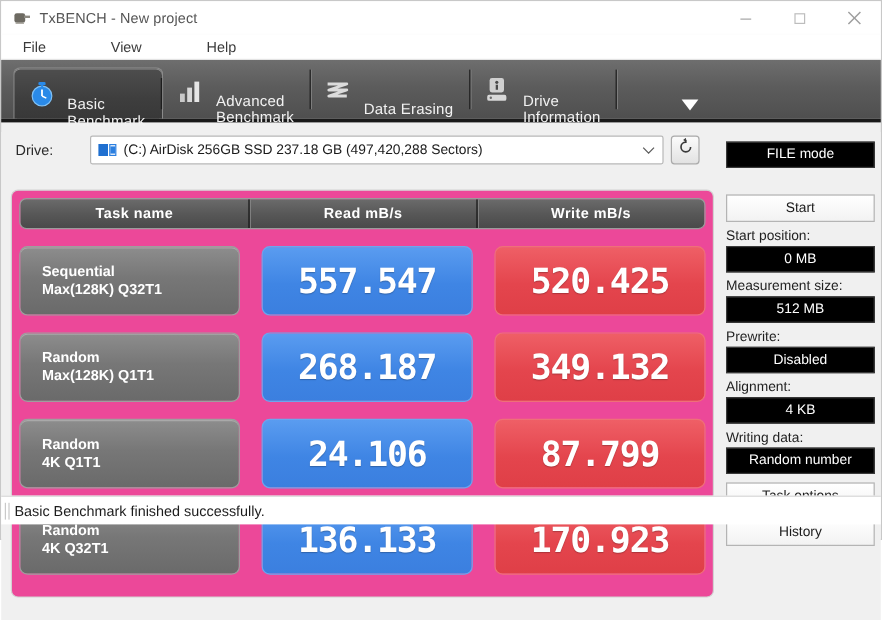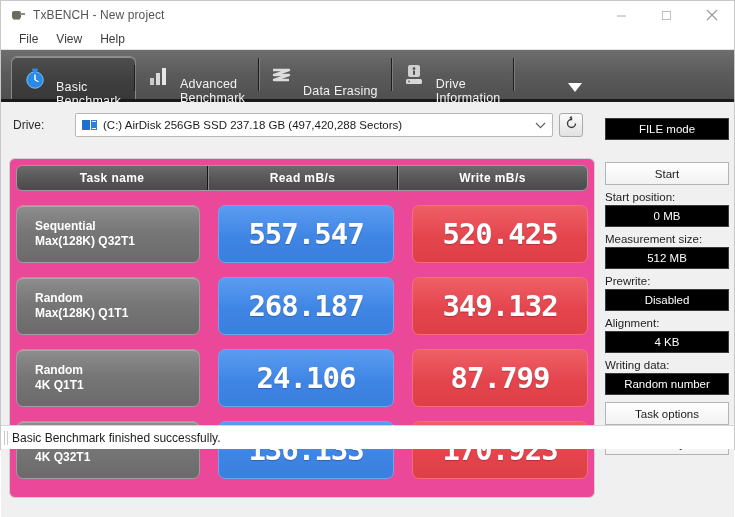--- a/index.html
+++ b/index.html
@@ -57,20 +57,21 @@
   }
   .winbtn svg { display: block; }
 
   
   .menubar {
     height: 21px;
     background: #ffffff;
     display: flex; align-items: center;
     padding-left: 9px;
     border-bottom: 1px solid #e4e4e4;
+    gap: 36px;
   }
   .menuitem {
     font-size: 12px; color: #3b3b3b;
     padding: 0 9px; line-height: 21px;
   }
 
   
   .tabstrip {
     height: 52px;
     background: linear-gradient(180deg,#6e6e6e 0%, #5c5c5c 45%, #4f4f4f 100%);
@@ -242,21 +243,21 @@
   }
   .side-label {
     font-size: 11.5px; color: #1f1f1f;
     margin: 6px 0 2px 0;
   }
   .spacer-22 { height: 22px; }
   .spacer-7 { height: 7px; }
 
   
   .statusbar {
-    position: absolute; left: 0; bottom: 0;
+    position: absolute; left: 0; bottom: 12px;
     width: 733px; height: 24px;
     background: #ffffff;
     border-top: 1px solid #d6d6d6;
     display: flex; align-items: center;
   }
   .status-grip {
     width: 4px; height: 14px; margin-left: 3px;
     border-left: 1px solid #c9c9c9; border-right: 1px solid #c9c9c9;
   }
   .status-text {

